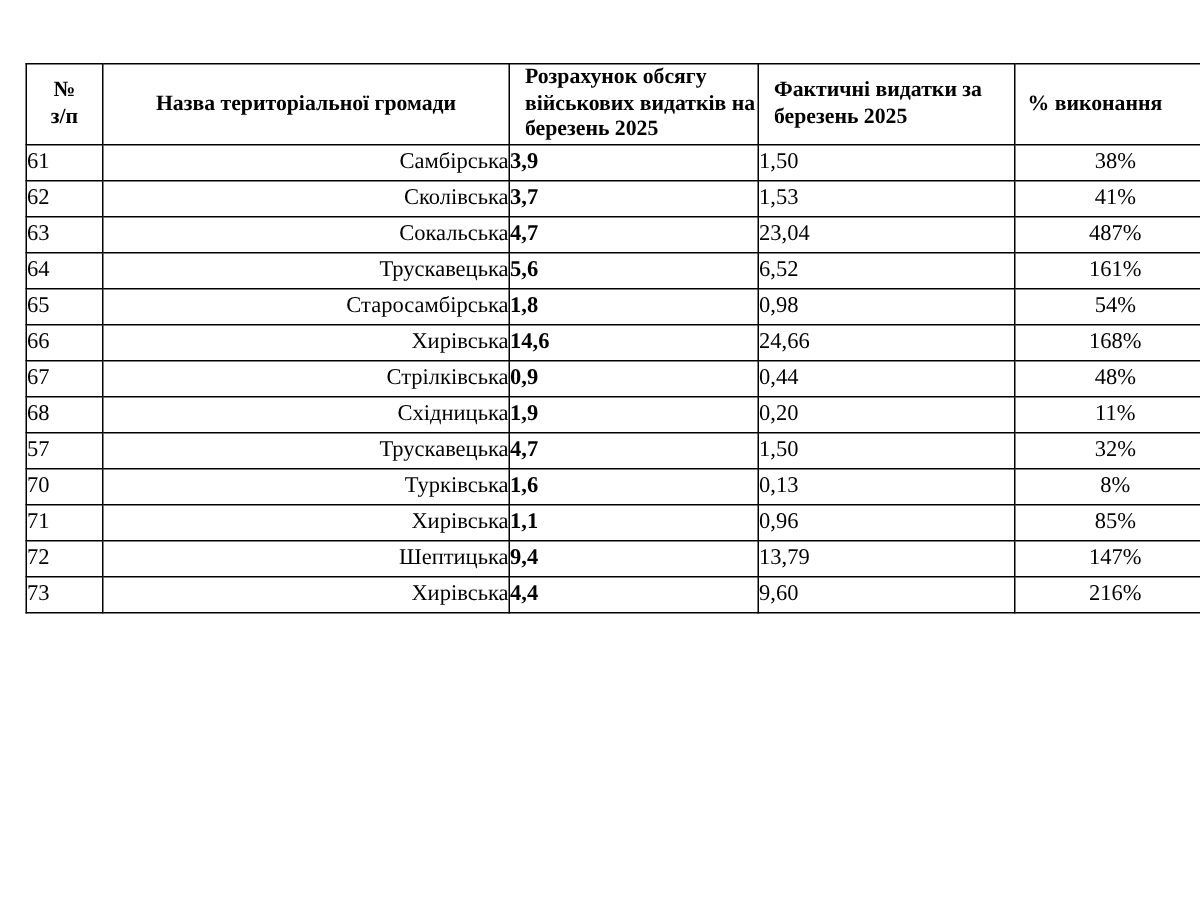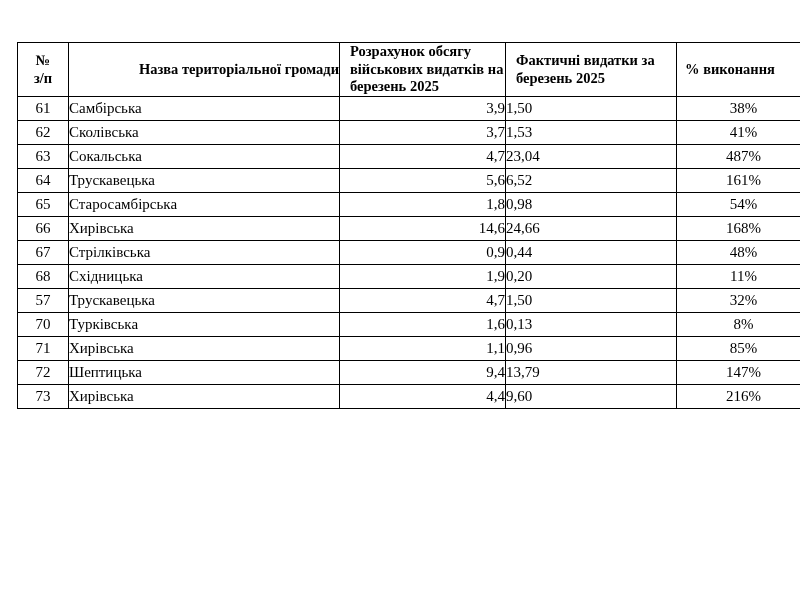--- a/index.html
+++ b/index.html
@@ -42,21 +42,21 @@
     font-size: 14.5px;
     line-height: 1.22;
     padding: 5px 4px;
     text-align: center;
   }
   th.col-num {
     width: 50px;
   }
   th.col-name {
     width: 270px;
-    text-align: right;
+    text-align: center;
     margin-top: 36px;
   }
   th.col-calc {
     width: 155px;
   }
   th.col-fact {
     width: 160px;
   }
   th.col-pct {
     width: 125px;
@@ -74,30 +74,29 @@
   .hdr-num-line2 {
     display: block;
     text-align: center;
   }
   tbody td {
     font-size: 15px;
     line-height: 1.28;
     height: 23px;
   }
   td.cell-num {
-    text-align: center;
     padding: 1px 2px;
   }
   td.cell-name {
+    text-align: right;
+    padding: 1px 2px 1px 8px;
+  }
+  td.cell-calc {
     text-align: left;
-    padding: 1px 2px 1px 8px;
-  }
-  td.cell-calc {
-    text-align: right;
-    font-weight: normal;
+    font-weight: bold;
     padding: 1px 2px;
   }
   td.cell-fact {
     padding: 1px 2px;
   }
   td.cell-pct {
     text-align: center;
     padding: 1px 2px;
   }
 </style>

